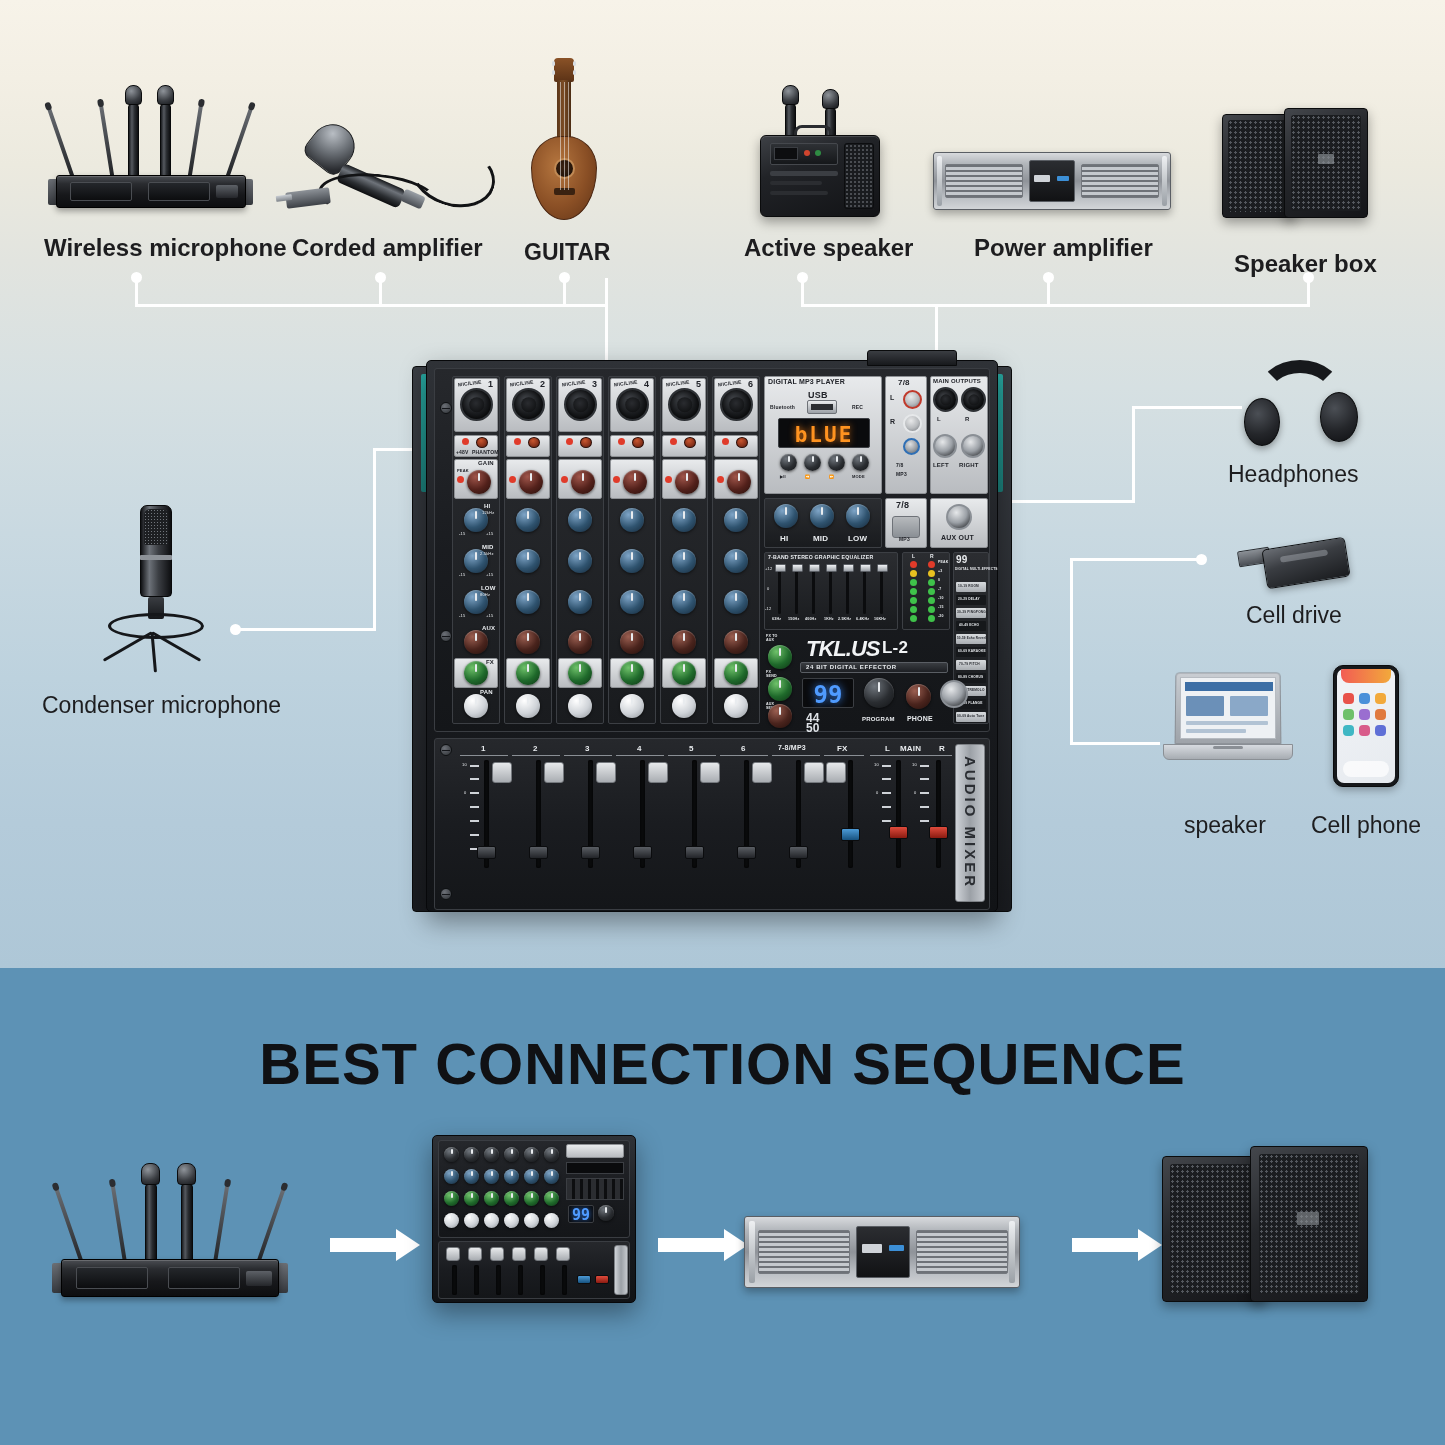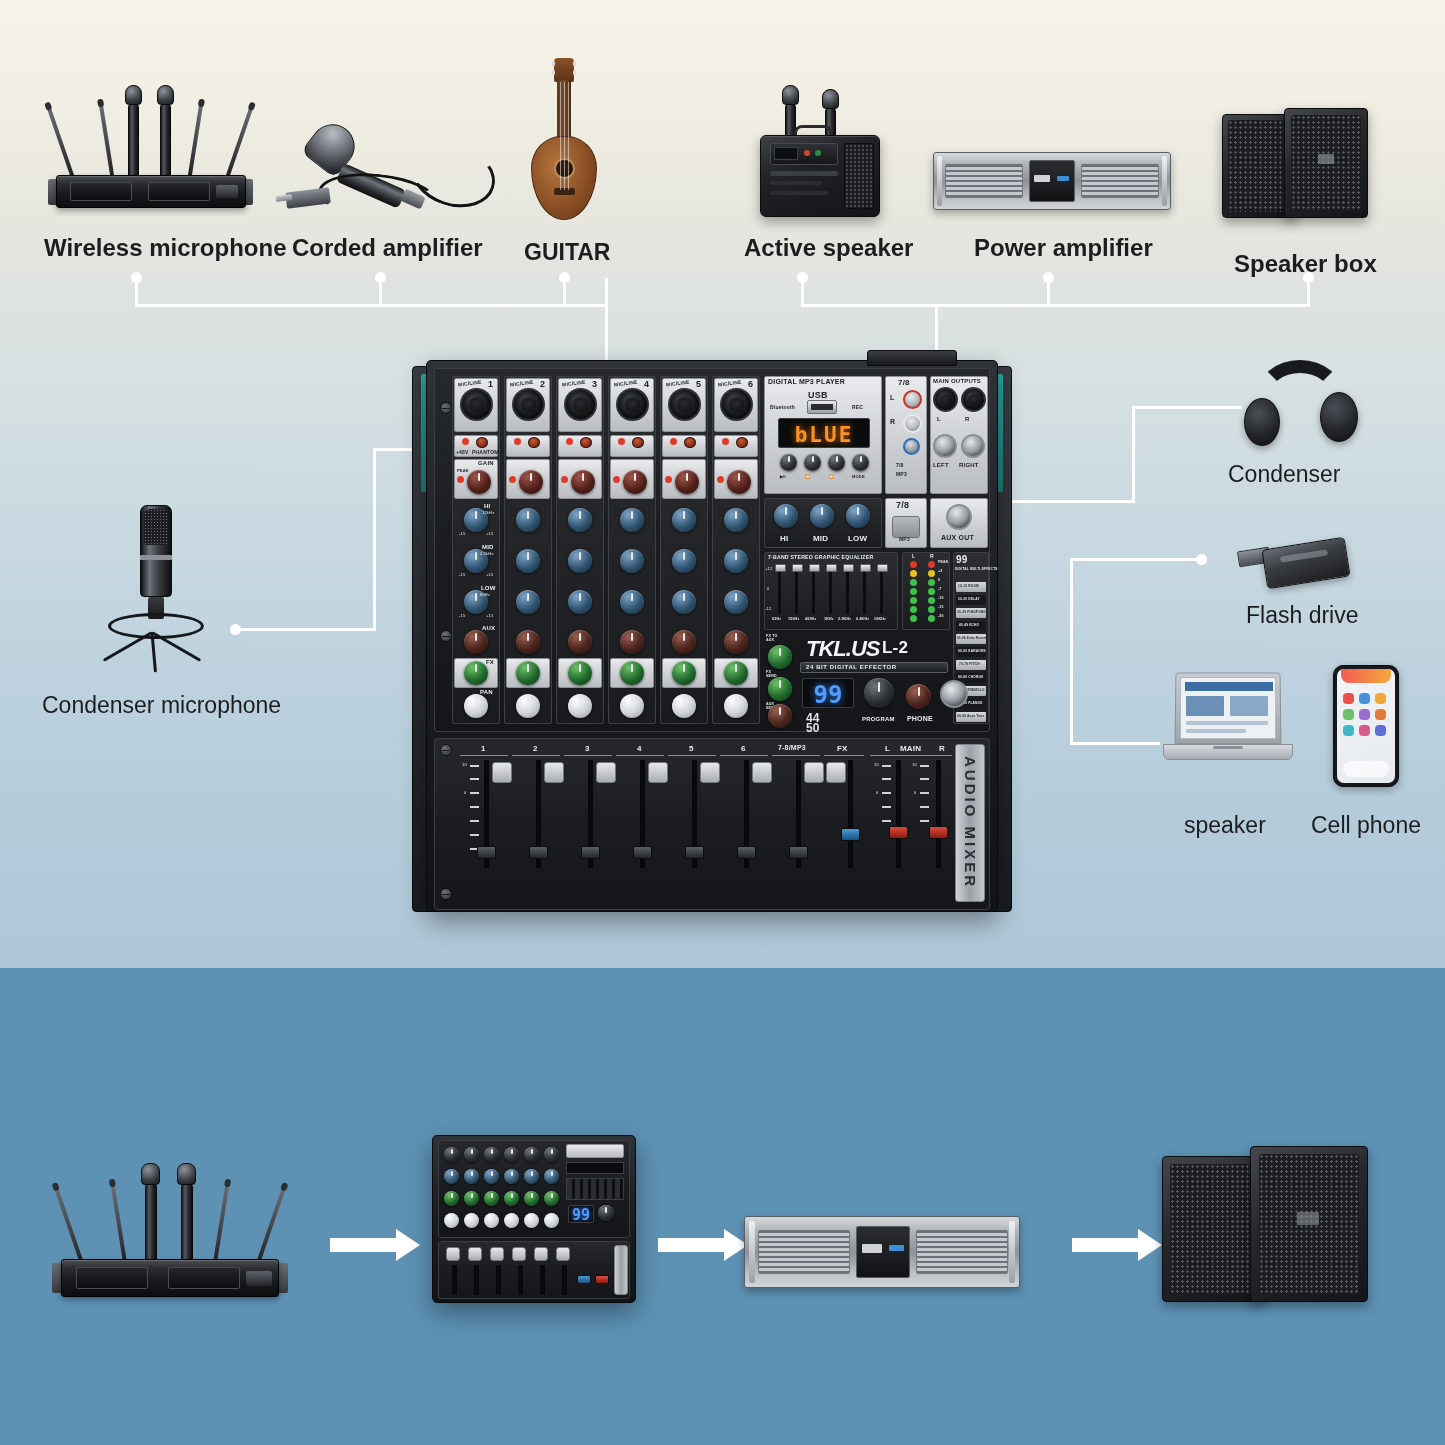--- a/index.html
+++ b/index.html
@@ -949,27 +949,28 @@
     </div>
 
     <div class="lbl lbl-cond" style="left:44px; top:234px; font-size:24px;">Wireless microphone</div>
     <div class="lbl lbl-cond" style="left:292px; top:234px; font-size:24px;">Corded amplifier</div>
     <div class="lbl lbl-cond" style="left:524px; top:239px; font-size:23px;">GUITAR</div>
     <div class="lbl lbl-cond" style="left:744px; top:234px; font-size:24px;">Active speaker</div>
     <div class="lbl lbl-cond" style="left:974px; top:234px; font-size:24px;">Power amplifier</div>
     <div class="lbl lbl-cond" style="left:1234px; top:234px; font-size:24px;margin-top:16px;">Speaker box</div>
 
     <div class="lbl" style="left:42px; top:692px; font-size:23px;">Condenser microphone</div>
-    <div class="lbl" style="left:1228px; top:461px; font-size:23px;">Condenser</div>
-    <div class="lbl" style="left:1246px; top:602px; font-size:23px;">Flash drive</div>
+    <div class="lbl" style="left:1228px; top:461px; font-size:23px;">Headphones</div>
+    <div class="lbl" style="left:1246px; top:602px; font-size:23px;">Cell drive</div>
     <div class="lbl" style="left:1184px; top:812px; font-size:23px;">speaker</div>
     <div class="lbl" style="left:1311px; top:812px; font-size:23px;">Cell phone</div>
   </div>
 
   <div id="bottom-panel">
+    <div id="seq-title" style="left:0; top:62px; font-size:58px;">BEST CONNECTION SEQUENCE</div>
 
     <div class="prod" style="left:52px; top:195px; width:236px; height:140px;">
       <div class="antenna" style="left:30px; top:20px; height:86px; transform:rotate(-19deg);"></div>
       <div class="antenna" style="left:72px; top:20px; height:86px; transform:rotate(-9deg);"></div>
       <div class="antenna" style="left:160px; top:20px; height:86px; transform:rotate(9deg);"></div>
       <div class="antenna" style="left:202px; top:20px; height:86px; transform:rotate(19deg);"></div>
       <div class="mic-h" style="left:88px; top:0px; width:22px; height:118px;">
         <div class="mic-head" style="left:1px; top:0; width:19px; height:22px;"></div>
         <div class="mic-body" style="left:5px; top:21px; height:94px; width:12px;"></div>
       </div>

